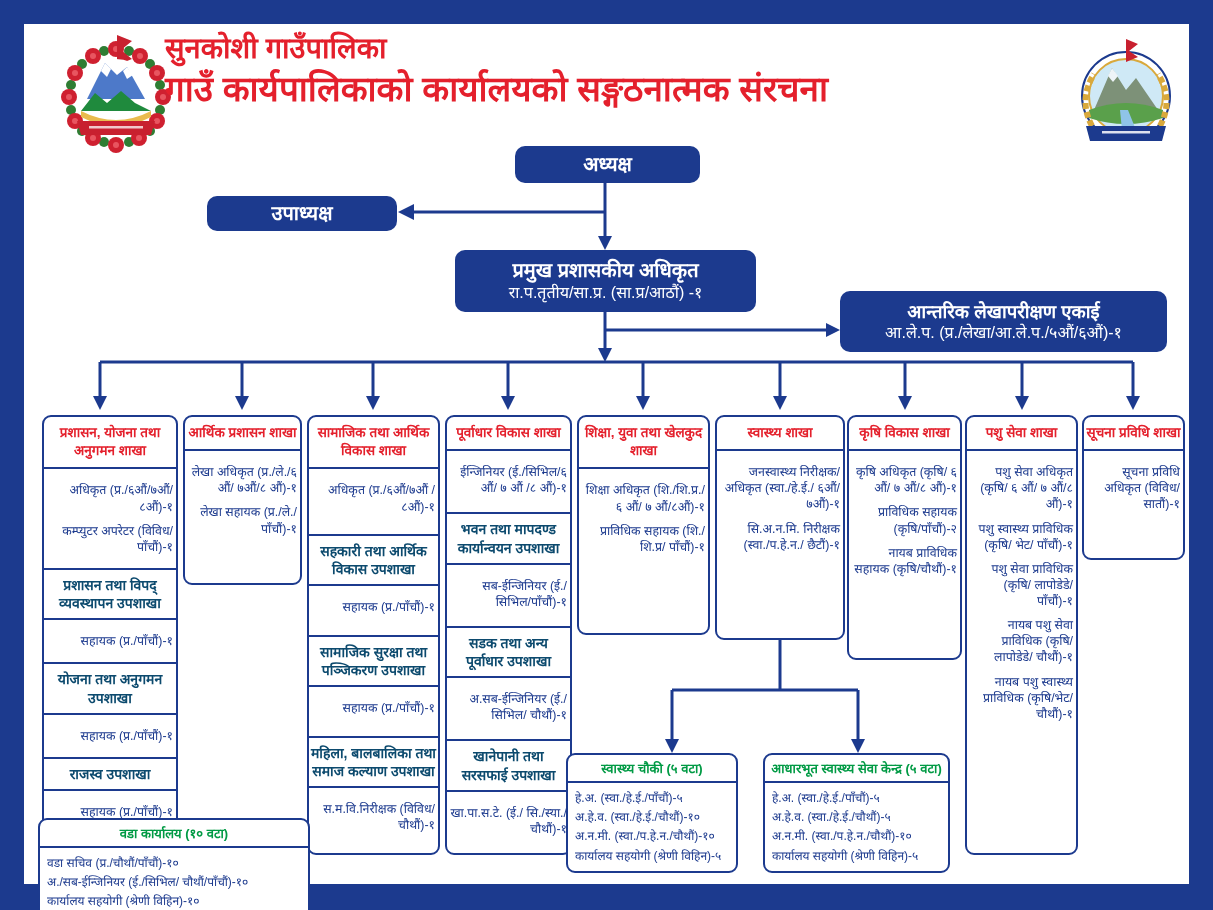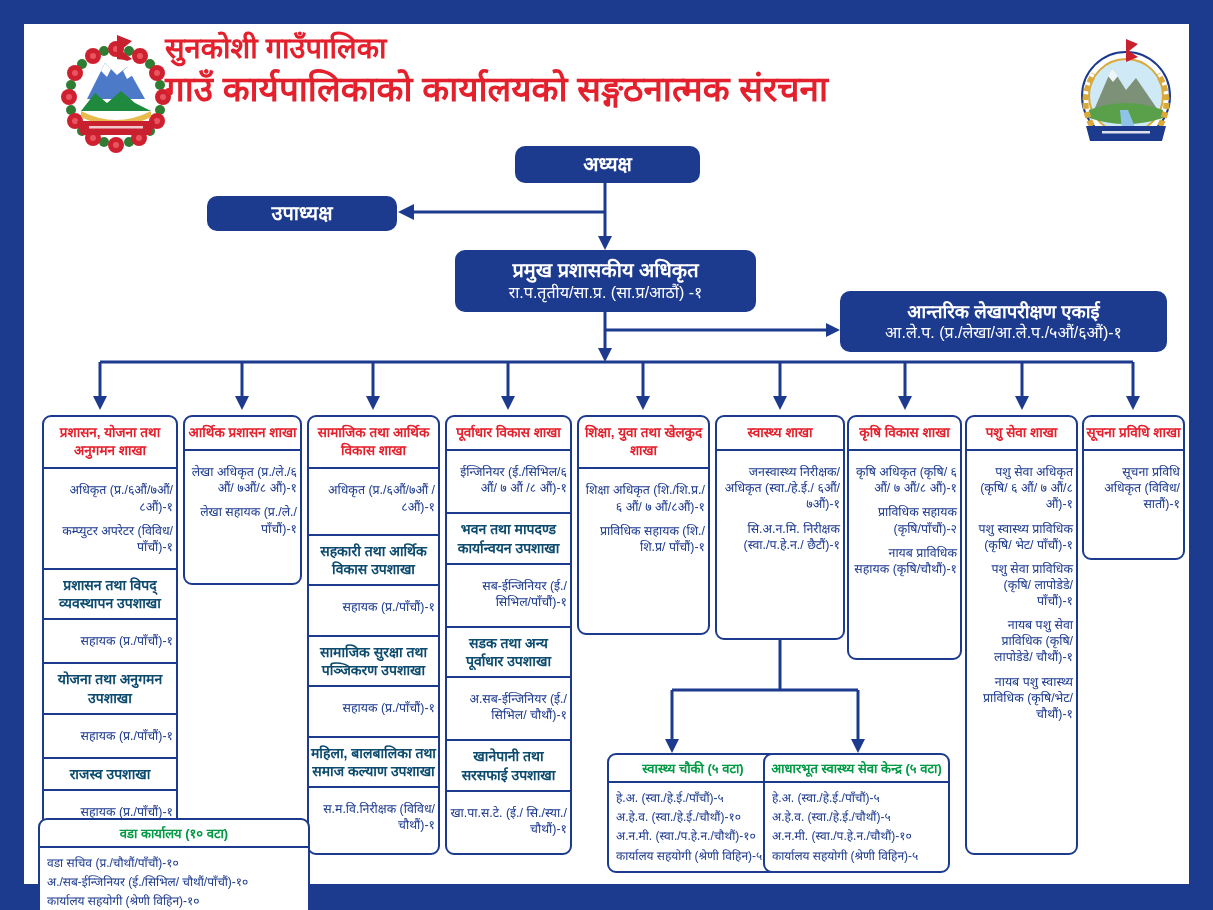--- a/index.html
+++ b/index.html
@@ -283,21 +283,21 @@
 
   <div class="wbox" style="left:38px;top:818px;width:272px">
     <div class="whead">वडा कार्यालय (१० वटा)</div>
     <div class="wrows">
       <p>वडा सचिव (प्र./चौथौं/पाँचौं)-१०</p>
       <p>अ./सब-ईन्जिनियर (ई./सिभिल/ चौथौं/पाँचौं)-१०</p>
       <p>कार्यालय सहयोगी (श्रेणी विहिन)-१०</p>
     </div>
   </div>
 
-  <div class="wbox" style="left:607px;top:753px;width:172px">
+  <div class="wbox" style="left:566px;top:753px;width:172px">
     <div class="whead">स्वास्थ्य चौकी (५ वटा)</div>
     <div class="wrows">
       <p>हे.अ. (स्वा./हे.ई./पाँचौं)-५</p>
       <p>अ.हे.व. (स्वा./हे.ई./चौथौं)-१०</p>
       <p>अ.न.मी. (स्वा./प.हे.न./चौथौं)-१०</p>
       <p>कार्यालय सहयोगी (श्रेणी विहिन)-५</p>
     </div>
   </div>
 
   <div class="wbox" style="left:763px;top:753px;width:187px">

